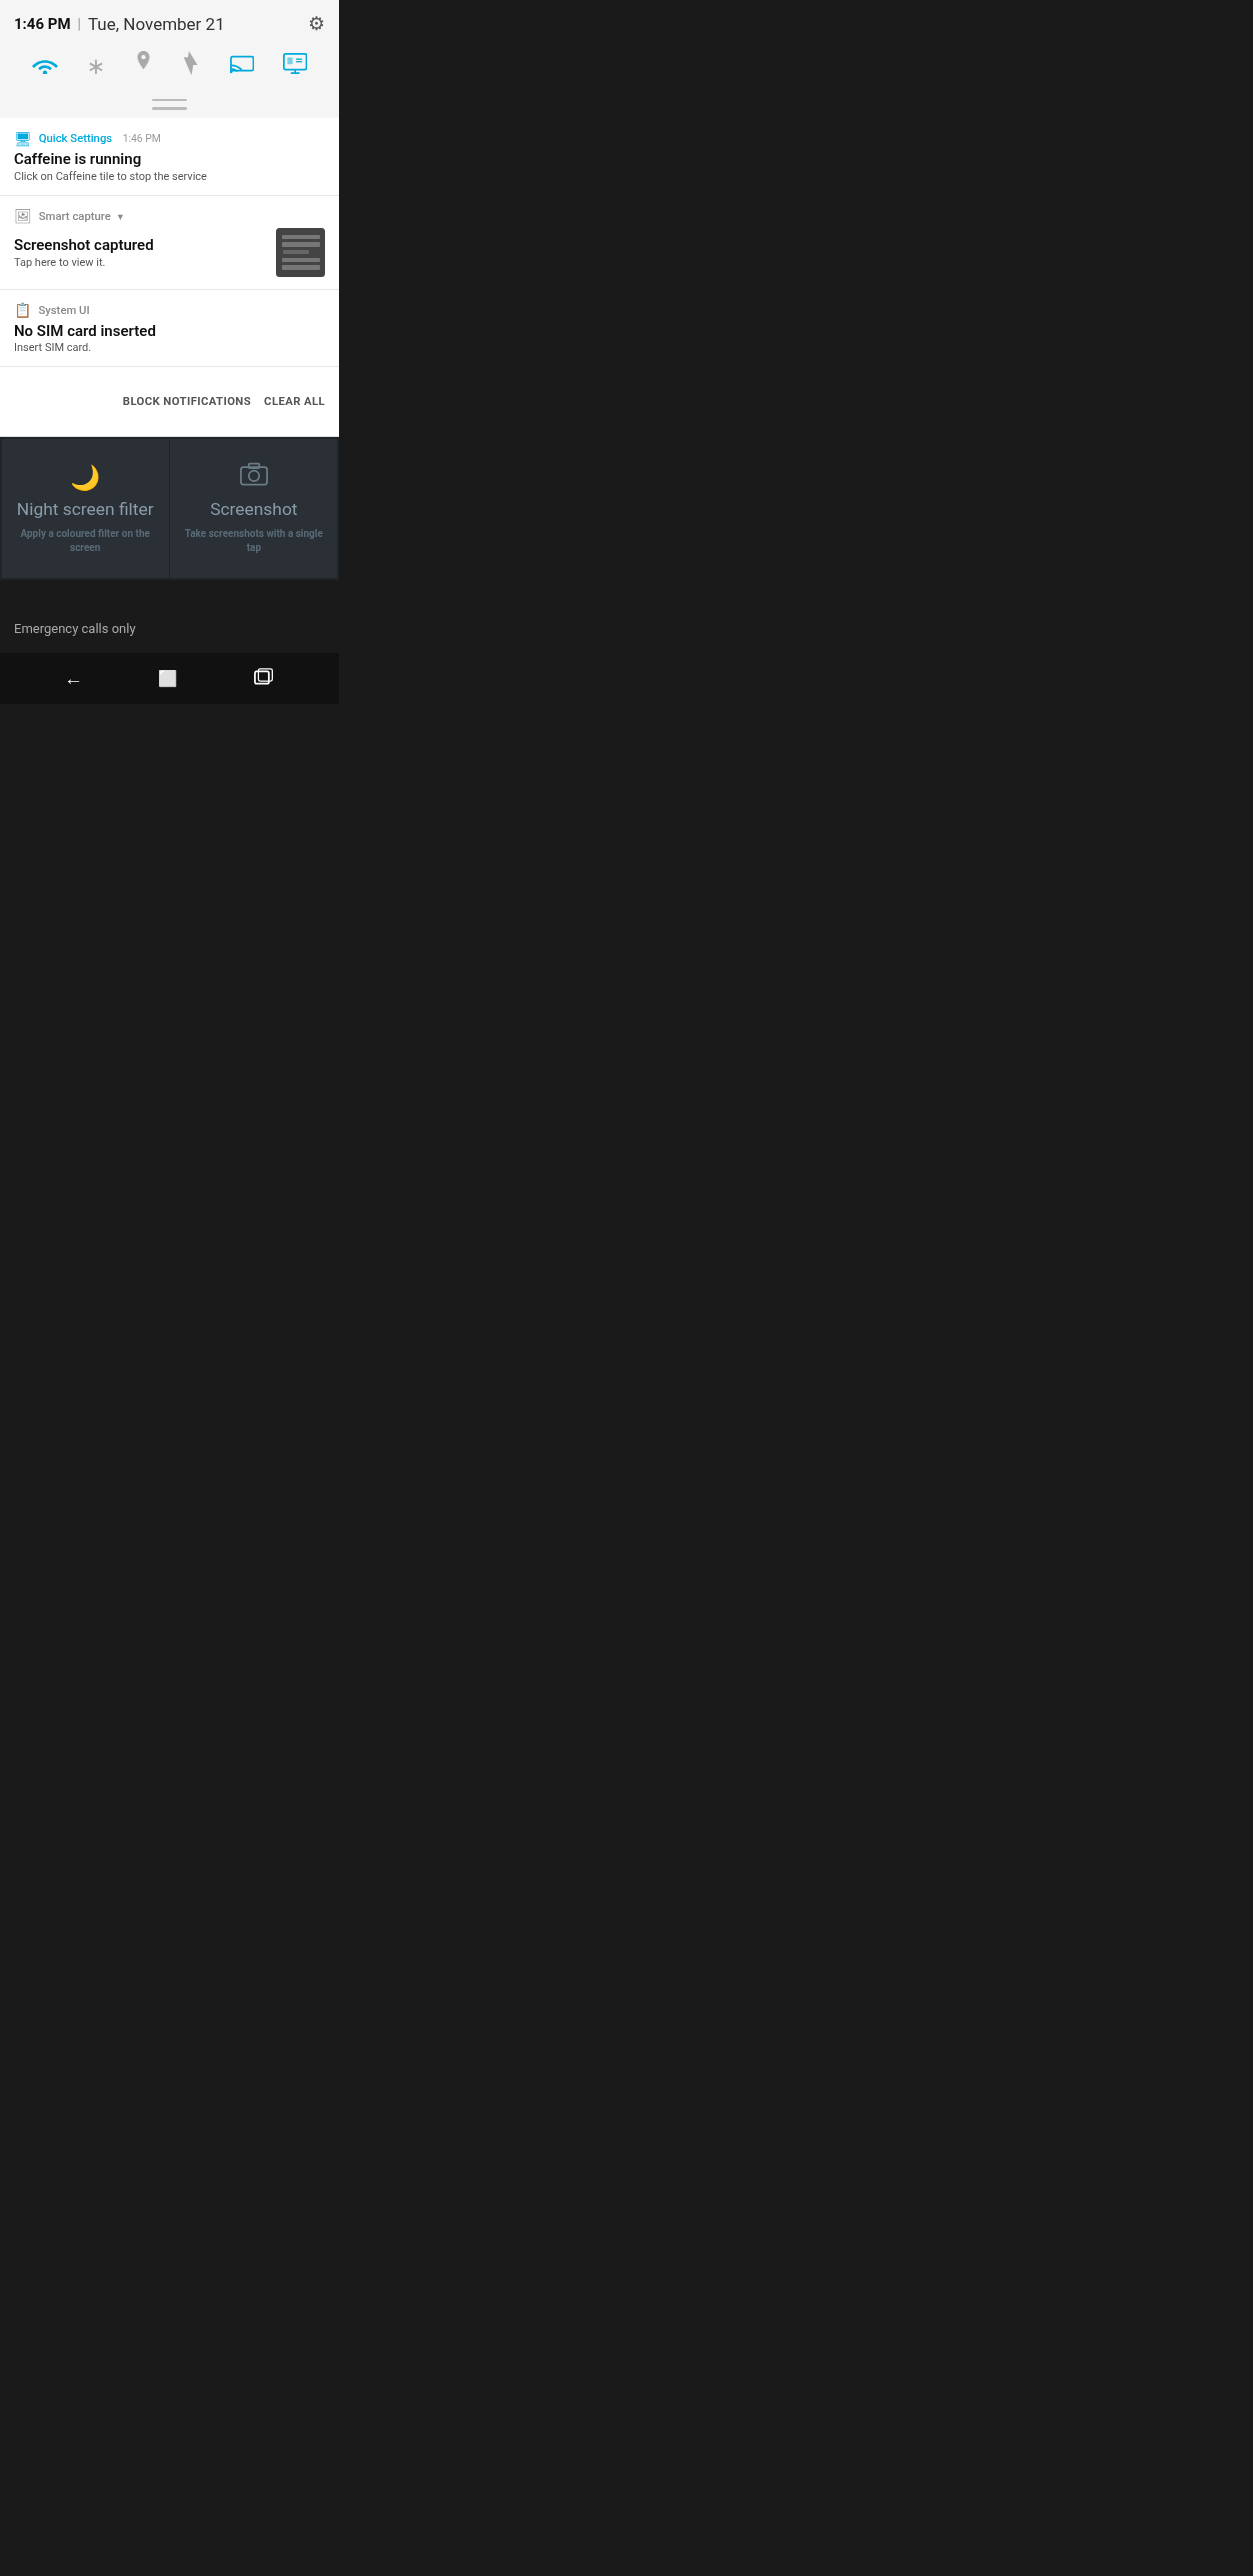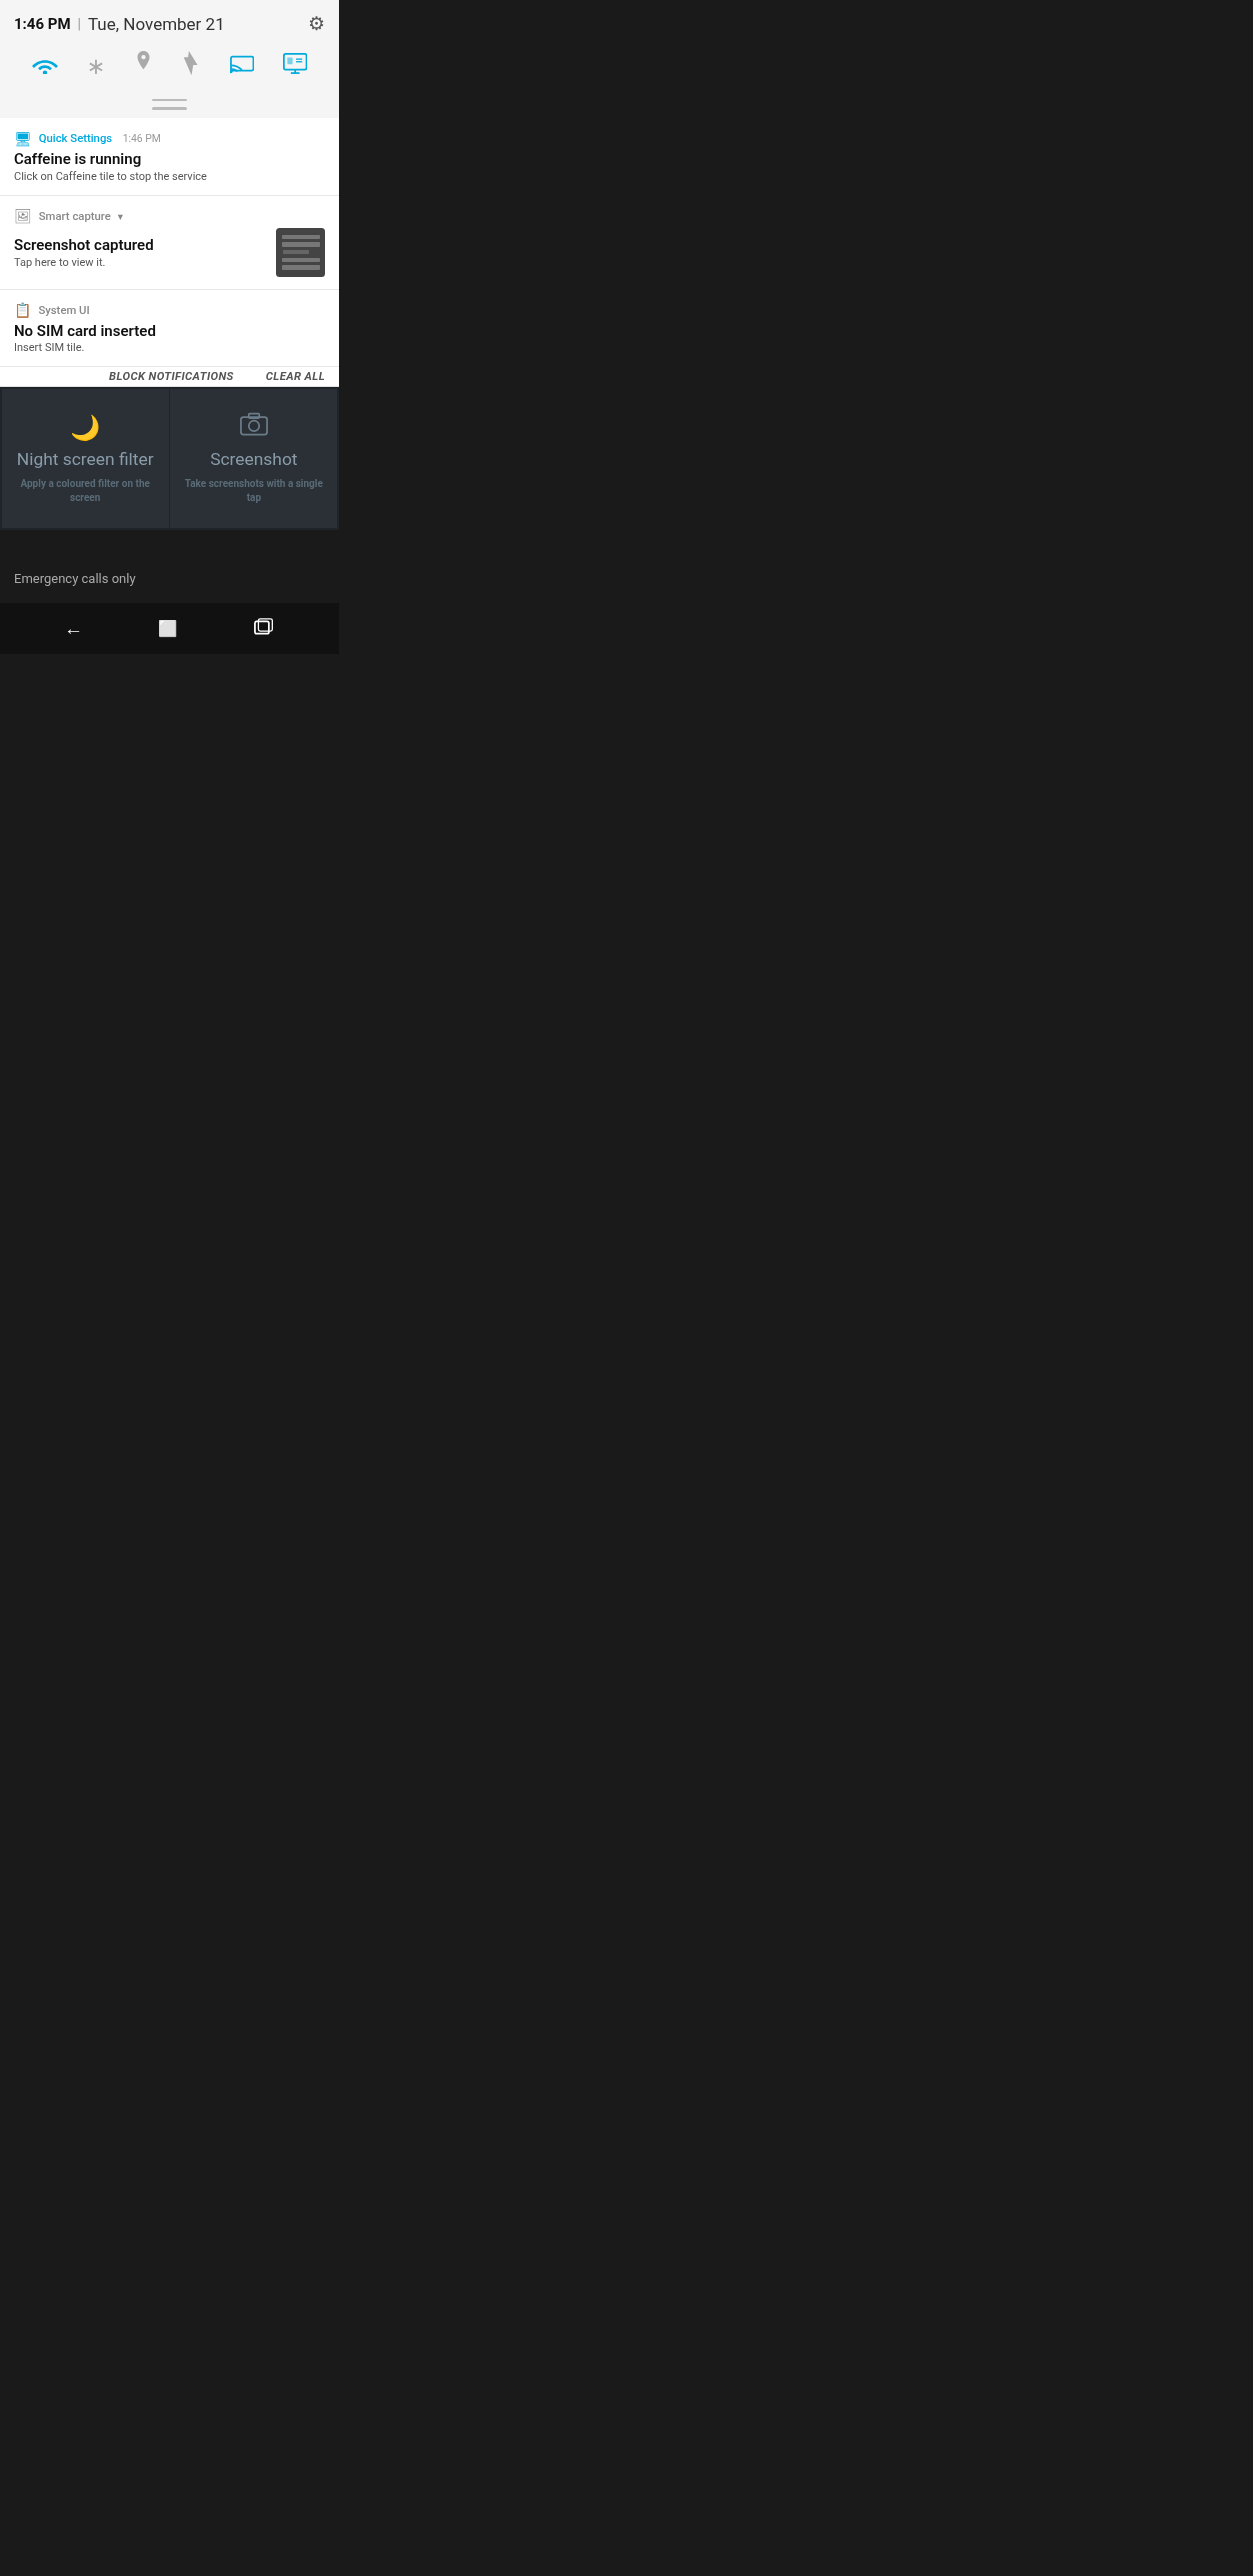--- a/index.html
+++ b/index.html
@@ -188,25 +188,24 @@
       background: #666;
       border-radius: 0.9px;
       align-self: flex-start;
       margin-left: 3.5px;
     }
 
     
     .notification-actions {
       display: flex;
       justify-content: flex-end;
-      gap: 32px;
-      padding: 3px 14px;
+      gap: 13px;
+      padding: 28px 14px;
       background: #fff;
       border-bottom: 0.9px solid #e0e0e0;
-      font-style: italic;
     }
 
     .action-btn {
       font-size: 11.3px;
       font-weight: 700;
       color: #555;
       letter-spacing: 0.4px;
       cursor: pointer;
     }
 
@@ -385,21 +384,21 @@
       </div>
     </div>
   </div>
 
   <div class="notification-item">
     <div class="notification-header">
       <span class="notif-icon-gray">📋</span>
       <span class="notif-app-name-gray">System UI</span>
     </div>
     <div class="notification-title">No SIM card inserted</div>
-    <div class="notification-body">Insert SIM tile.</div>
+    <div class="notification-body">Insert SIM card.</div>
   </div>
 
   <div class="notification-actions">
     <span class="action-btn">BLOCK NOTIFICATIONS</span>
     <span class="action-btn">CLEAR ALL</span>
   </div>
 
 </div>
 
 <div class="tiles-section">

